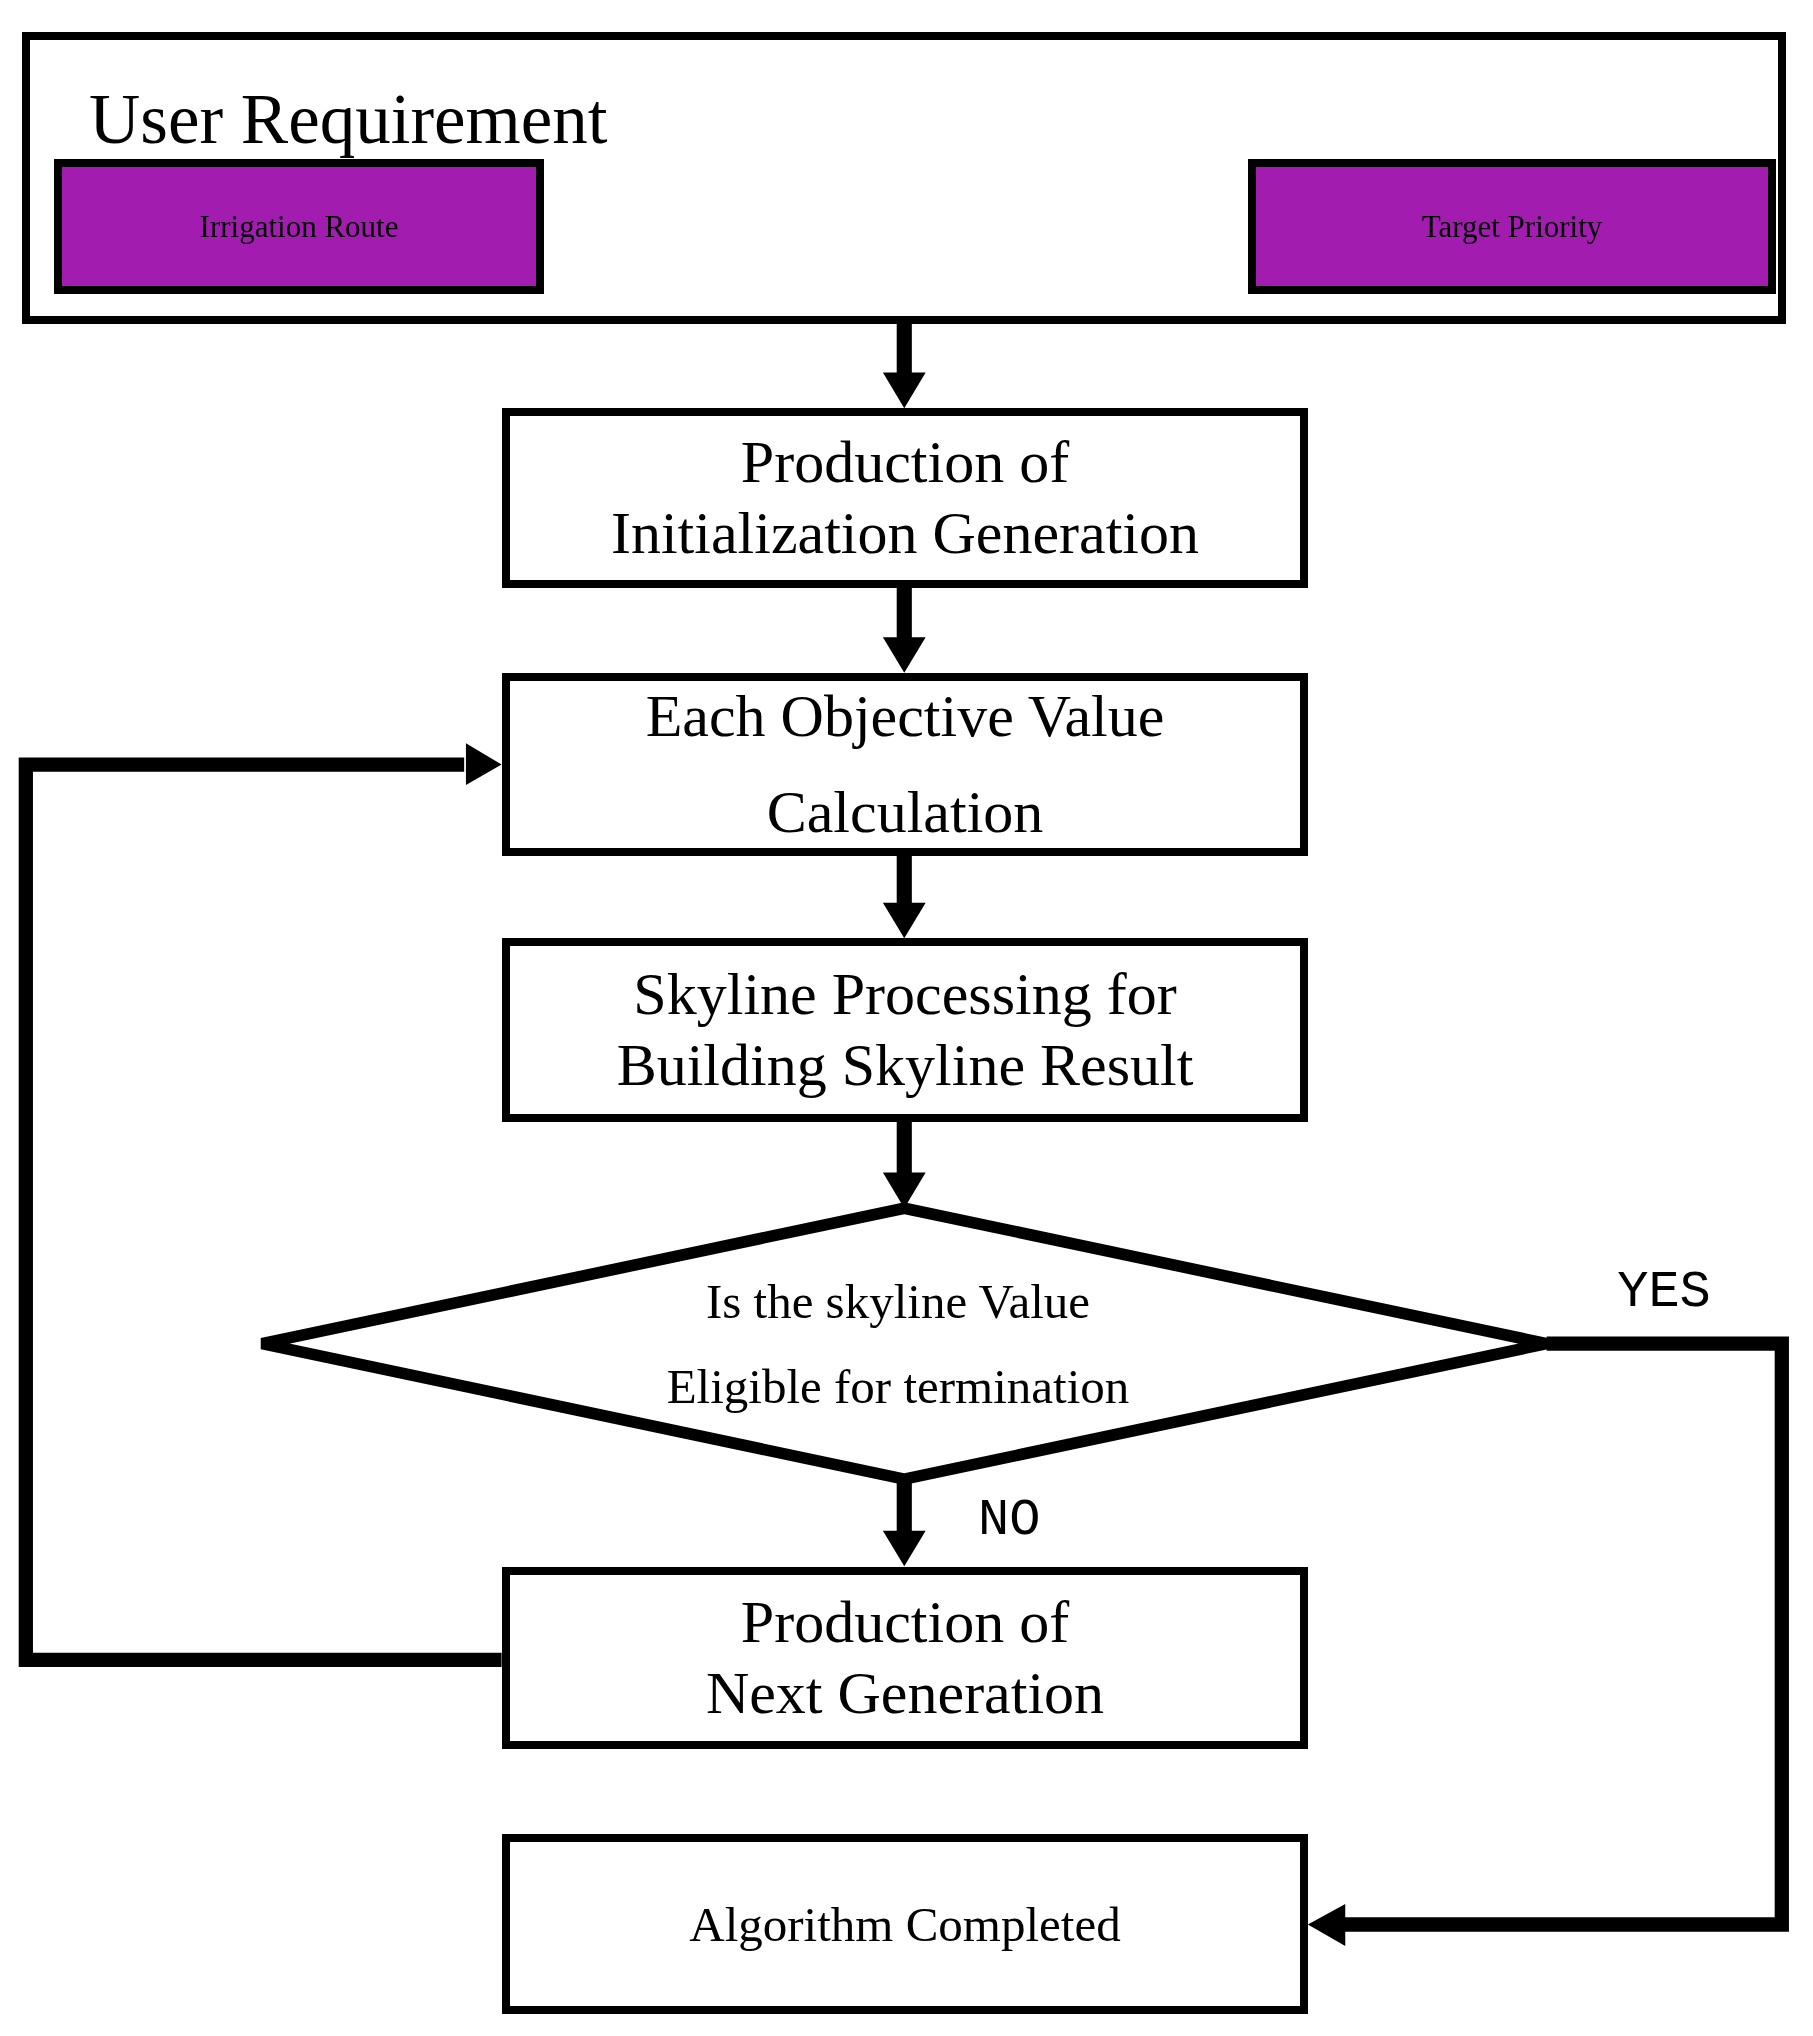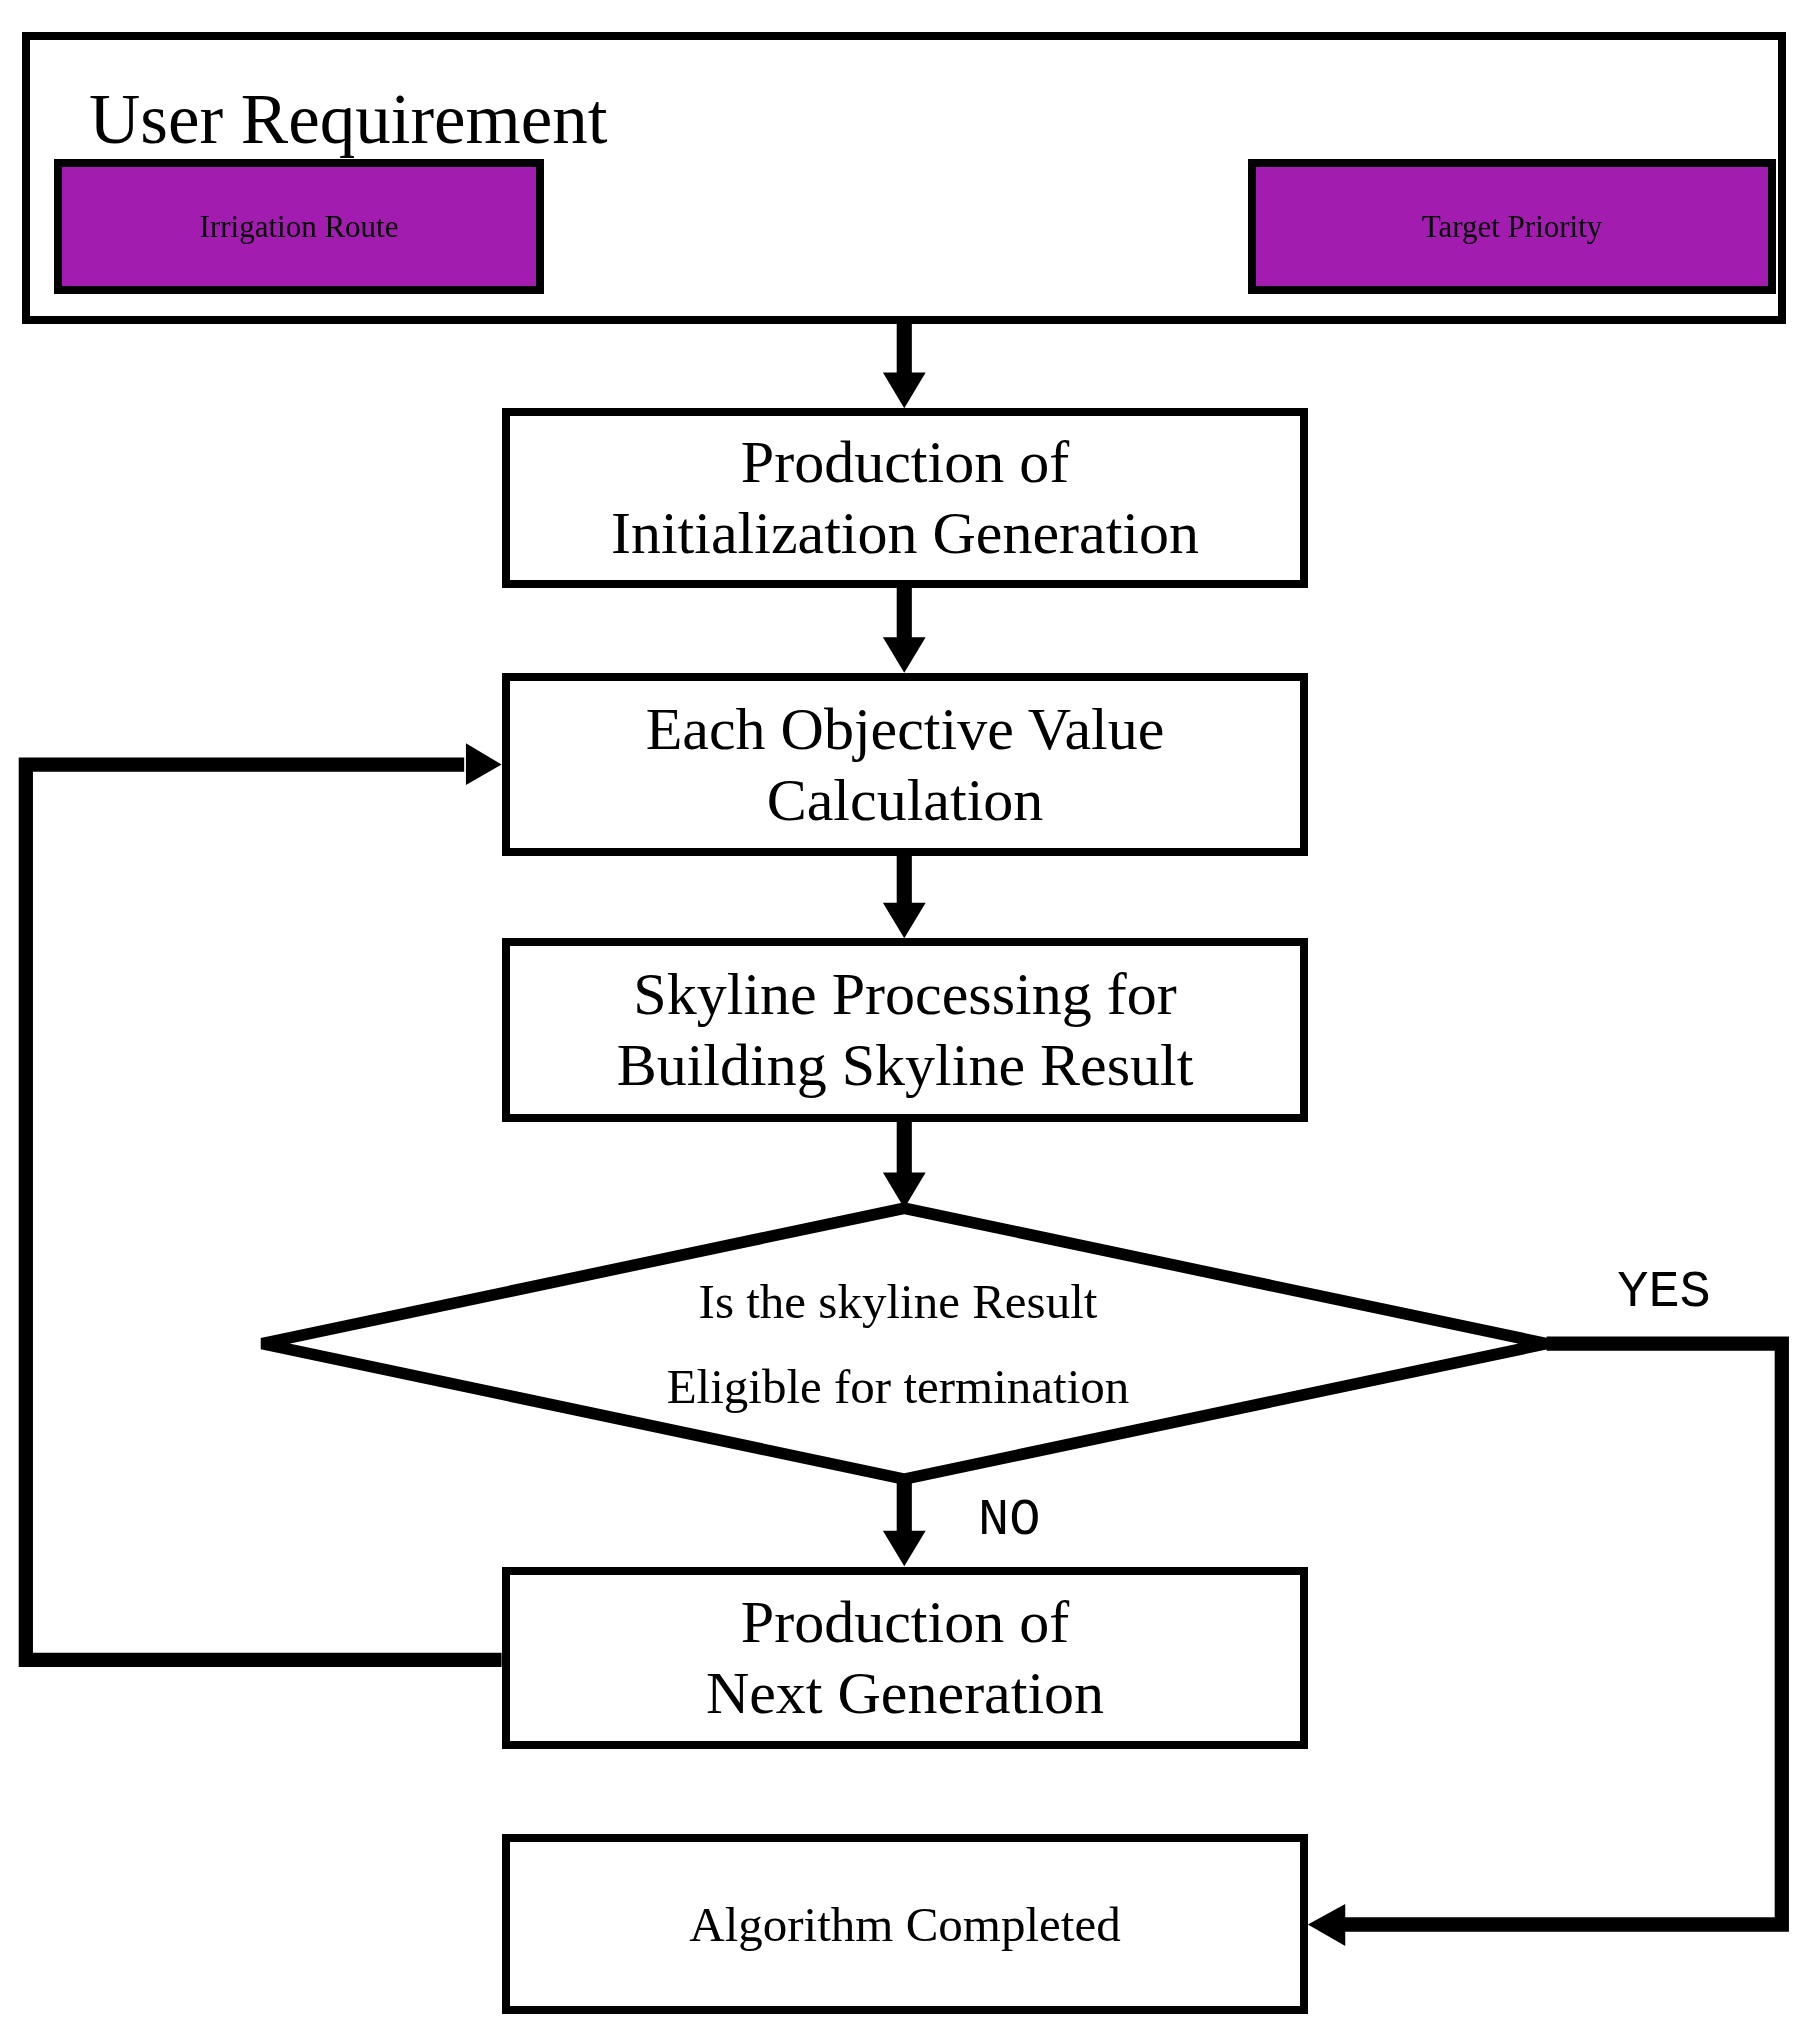--- a/index.html
+++ b/index.html
@@ -68,21 +68,21 @@
     background: #ffffff;
     display: flex;
     flex-direction: column;
     align-items: center;
     justify-content: center;
     font-size: 60px;
     line-height: 71px;
     text-align: center;
   }
   .box-init     { top: 408px;  height: 180px; }
-  .box-objective{ top: 673px;  height: 183px; }
+  .box-objective{ top: 673px;  height: 183px; justify-content: space-between; }
   .box-skyline  { top: 938px; height: 184px; }
   .box-nextgen  { top: 1567px; height: 182px; }
   .box-complete { top: 1834px; height: 180px; font-size: 49px; }
   .diamond-text {
     position: absolute;
     left: 497px;
     top: 1223px;
     width: 802px;
     height: 241px;
     display: flex;
@@ -159,21 +159,21 @@
   <div class="flow-box box-objective">
     <span>Each Objective Value</span>
     <span>Calculation</span>
   </div>
   <div class="flow-box box-skyline">
     <span>Skyline Processing for</span>
     <span>Building Skyline Result</span>
   </div>
 
   <div class="diamond-text">
-    <span>Is the skyline Result</span>
+    <span>Is the skyline Value</span>
     <span>Eligible for termination</span>
   </div>
 
   <div class="branch-label label-yes">YES</div>
   <div class="branch-label label-no">NO</div>
 
   <div class="flow-box box-nextgen">
     <span>Production of</span>
     <span>Next Generation</span>
   </div>

